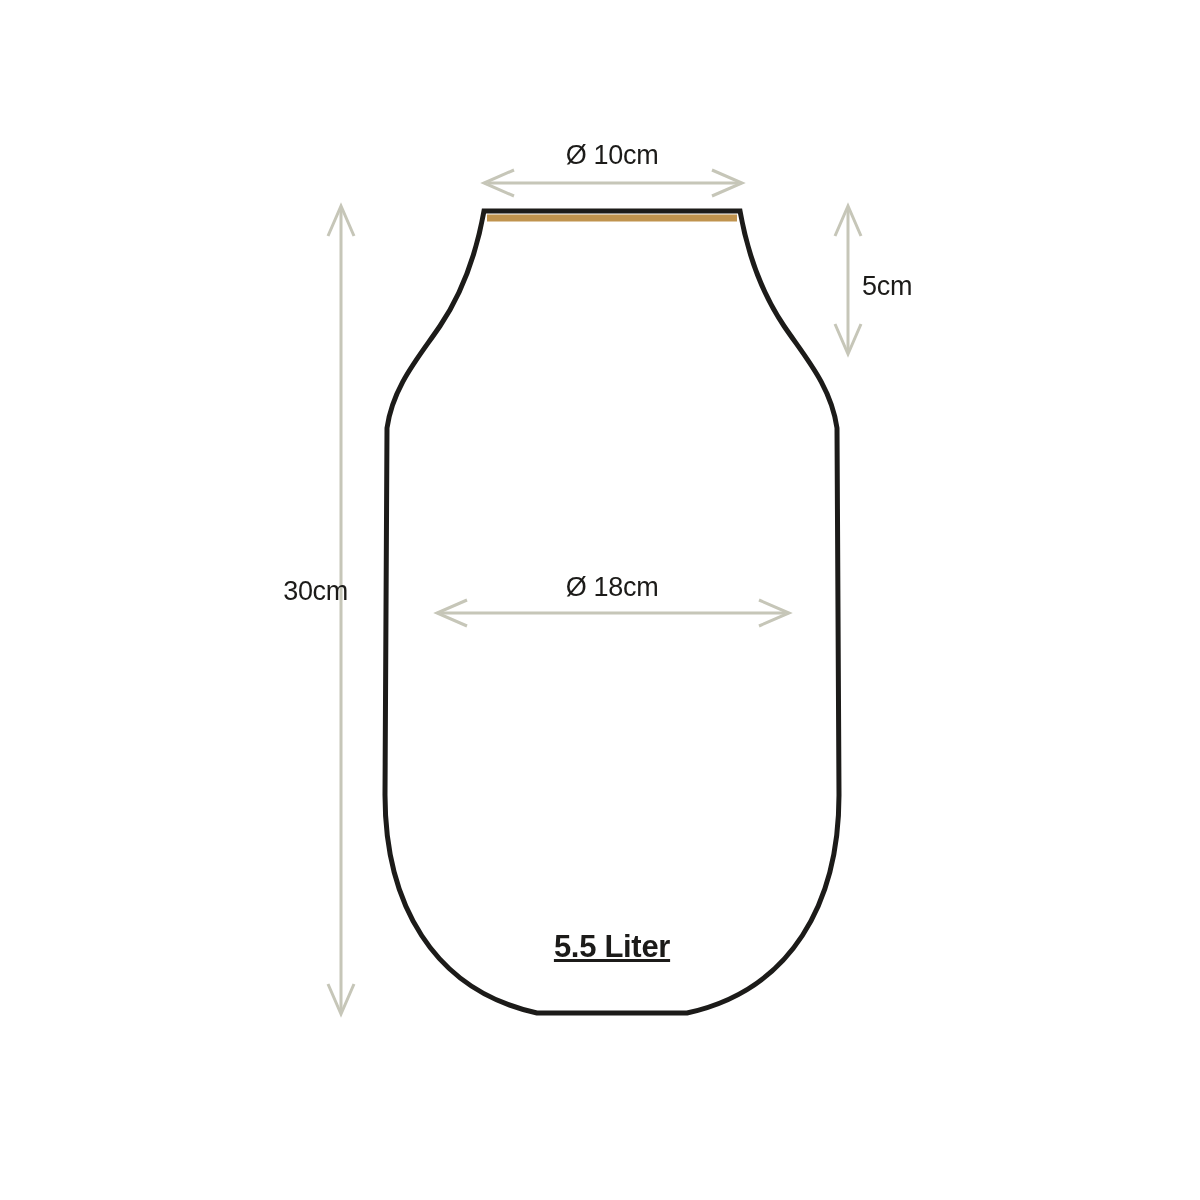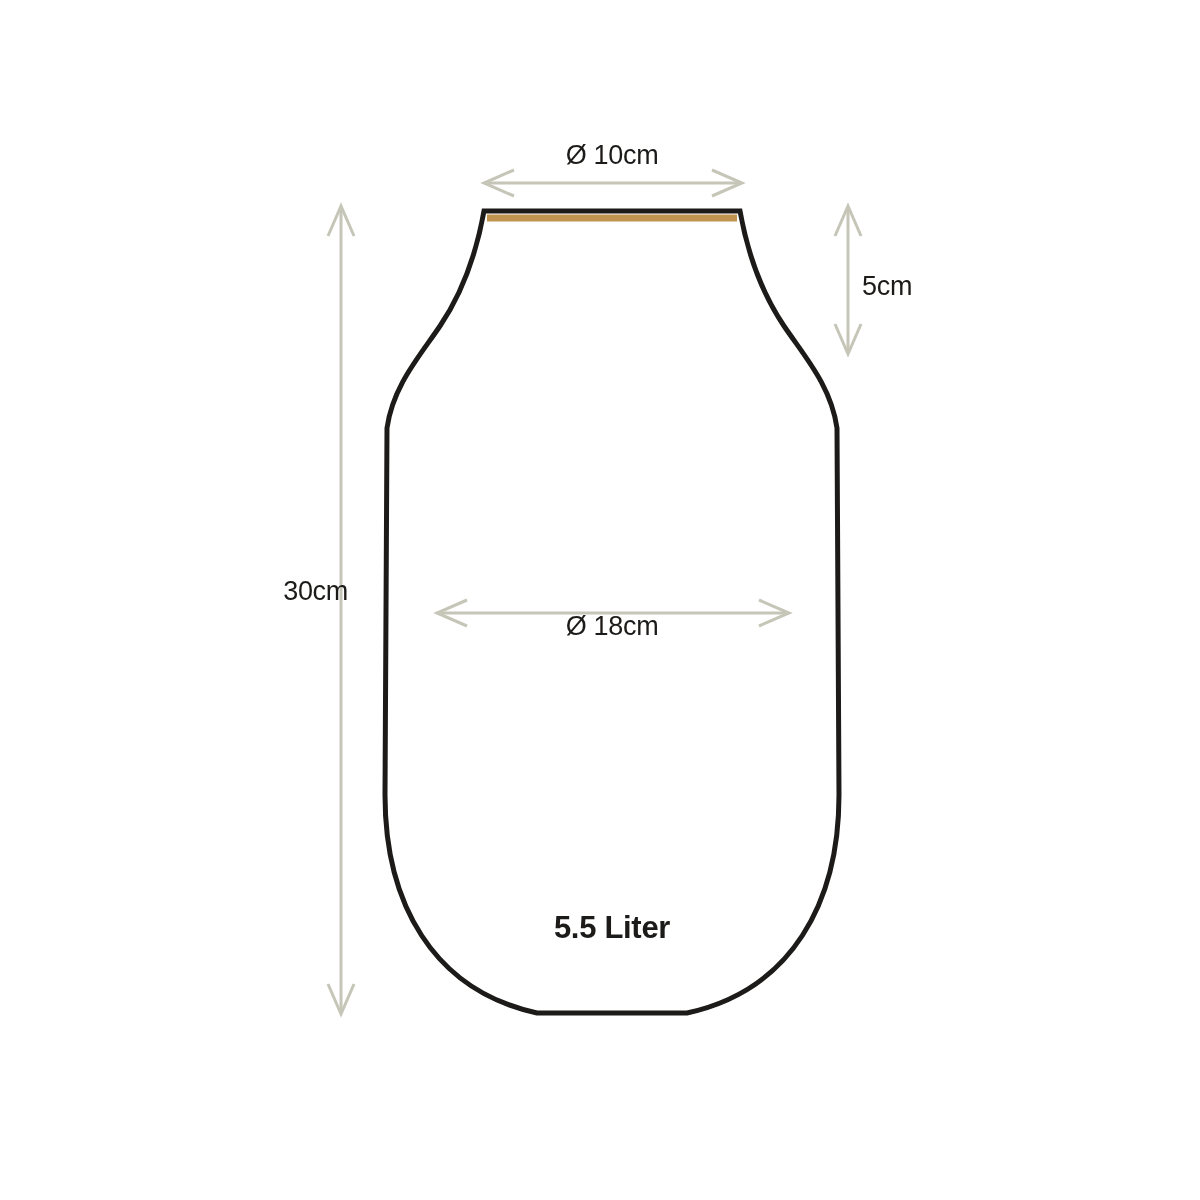--- a/index.html
+++ b/index.html
@@ -87,17 +87,17 @@
       <polyline points="759,600 789,613 759,626"></polyline>
     </g>
   </svg>
 
   <div class="label centered" style="left:462px; top:142px;">Ø 10cm</div>
 
   <div class="label" style="left:862px; top:257px;margin-top:16px;">5cm</div>
 
   <div class="label right-aligned" style="left:235px; top:578px;">30cm</div>
 
-  <div class="label centered" style="left:462px; top:574px;margin-top:39px;">Ø 18cm</div>
+  <div class="label centered" style="left:462px; top:574px;">Ø 18cm</div>
 
-  <div class="label centered bold" style="left:462px; top:912px;">5.5 Liter</div>
+  <div class="label centered bold" style="left:462px; top:931px;text-decoration:underline;">5.5 Liter</div>
 
 </div>
 
 </body></html>

